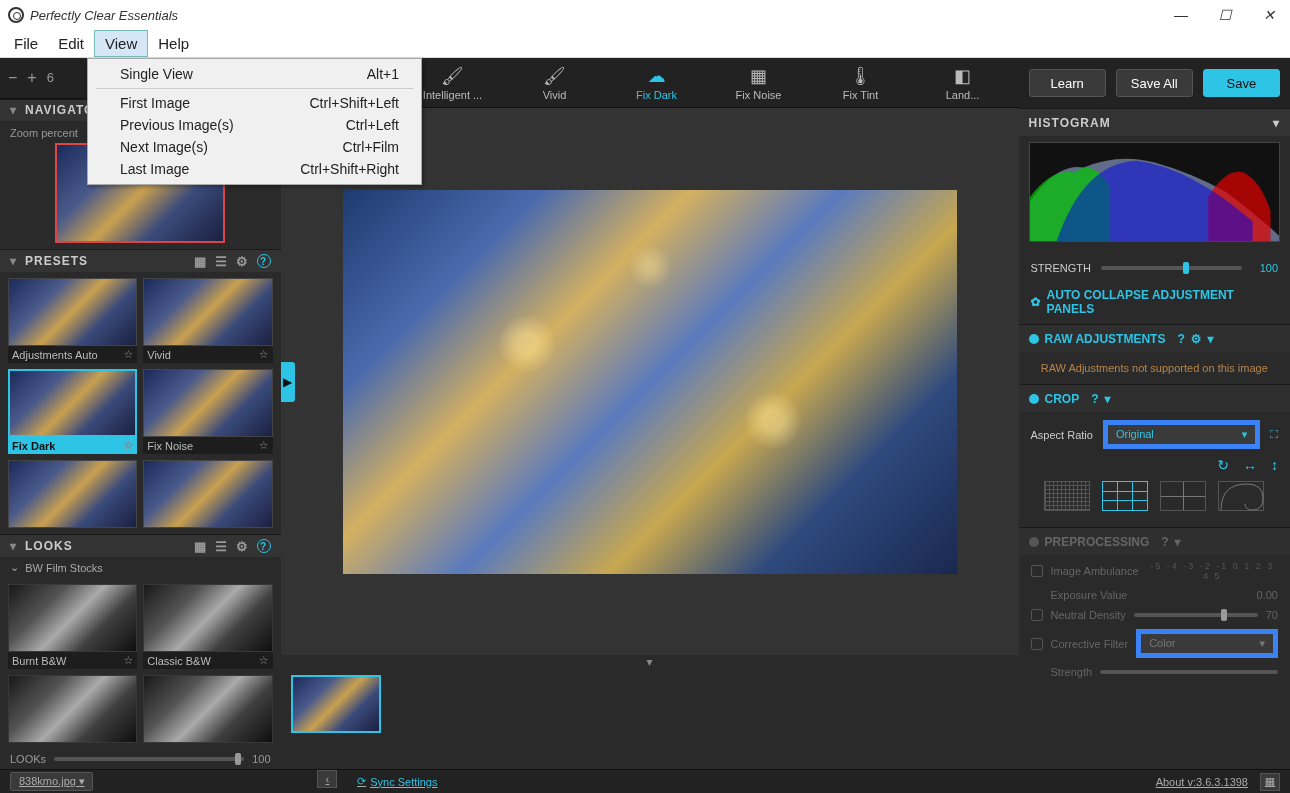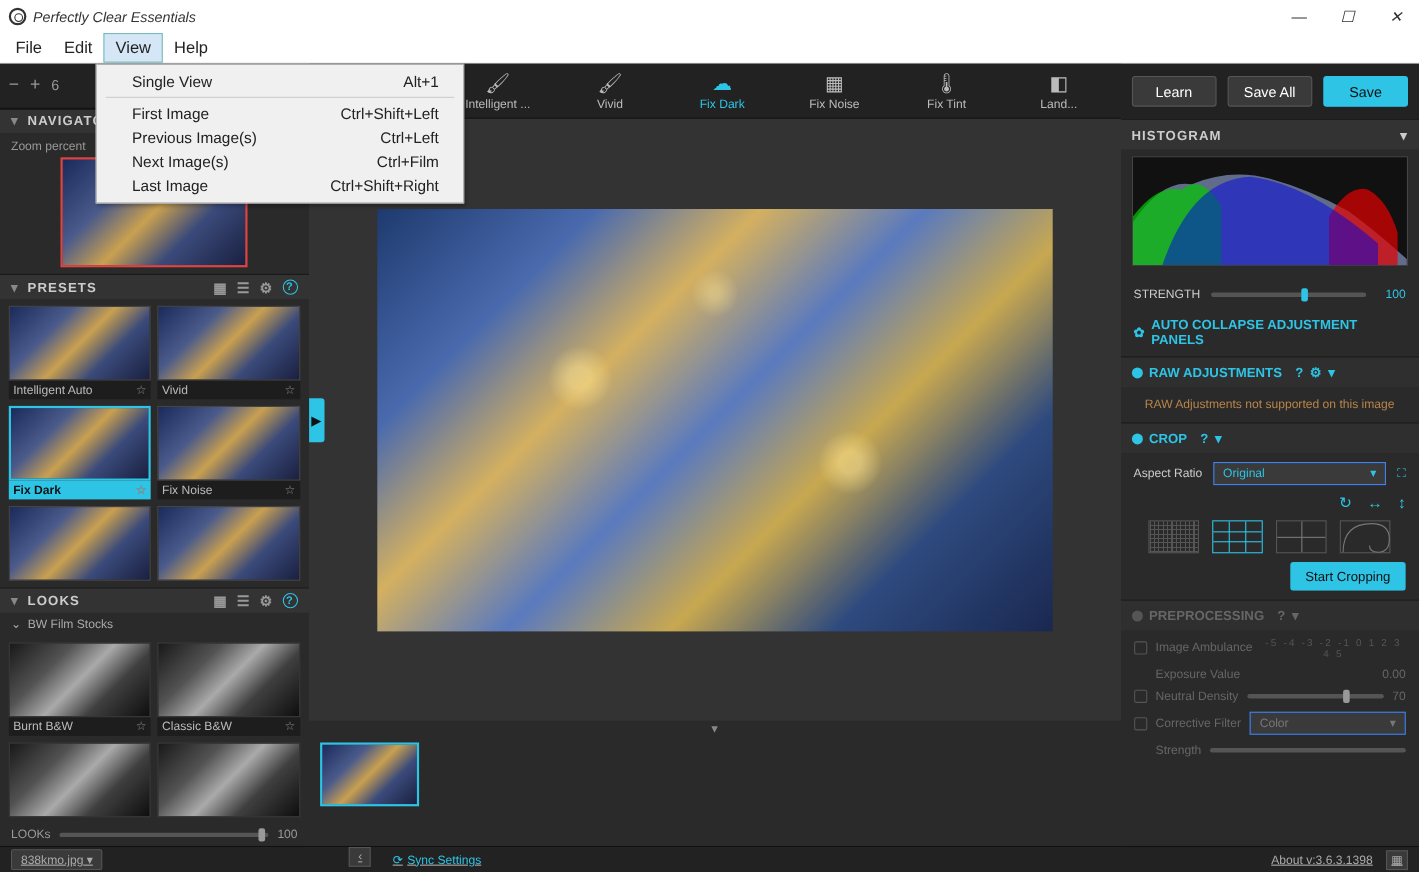--- a/index.html
+++ b/index.html
@@ -87,21 +87,21 @@
 .strength-row { display: flex; align-items: center; gap: 10px; padding: 6px 12px; font-size: 11px; color: #ccc; }
 .strength-row .val { color: #2ec4e6; width: 26px; text-align: right; }
 .auto-collapse { padding: 8px 12px; color: #2ec4e6; font-size: 12px; font-weight: bold; display: flex; align-items: center; gap: 6px; }
 .right-header { height: 28px; background: #2f2f2f; display: flex; align-items: center; padding: 0 10px; gap: 6px; color: #2ec4e6; font-size: 12px; font-weight: bold; border-top: 1px solid #1a1a1a; }
 .right-header.disabled { color: #666; }
 .right-header .dot { width: 10px; height: 10px; border-radius: 50%; background: #2ec4e6; }
 .right-header.disabled .dot { background: #555; }
 .raw-msg { padding: 10px 14px; color: #b9844a; font-size: 11px; text-align: center; }
 .crop-section { padding: 8px 12px; }
 .crop-row { display: flex; align-items: center; gap: 10px; margin-bottom: 8px; font-size: 11px; }
-.crop-select { flex: 1; background: #3a3a3a; border: 1px solid #3b82f6; color: #2ec4e6; padding: 3px 8px; font-size: 11px; display: flex; justify-content: space-between; align-items: flex-end; }
+.crop-select { flex: 1; background: #3a3a3a; border: 5px solid #3b82f6; color: #2ec4e6; padding: 3px 8px; font-size: 11px; display: flex; justify-content: space-between; align-items: flex-start; }
 .crop-icons { display: flex; justify-content: flex-end; gap: 14px; color: #2ec4e6; font-size: 14px; margin-bottom: 8px; }
 .crop-grids { display: flex; gap: 12px; justify-content: center; margin-bottom: 8px; }
 .grid-opt { width: 46px; height: 30px; border: 1px solid #555; position: relative; cursor: pointer; }
 .grid-opt.selected { border-color: #2ec4e6; }
 .start-crop { background: #2ec4e6; color: #111; padding: 6px 14px; border-radius: 3px; font-size: 12px; cursor: pointer; display: inline-block; float: right; }
 .prep-section { padding: 6px 12px; color: #666; font-size: 11px; }
 .prep-row { display: flex; align-items: center; gap: 8px; margin-bottom: 8px; }
 .prep-row .ticks { font-size: 9px; letter-spacing: 2px; color: #555; flex:1; text-align:center; }
 .chk { width: 12px; height: 12px; border: 1px solid #555; border-radius: 2px; }
 
@@ -190,21 +190,21 @@
       <span class="spacer"></span>
       <span class="hicon">▦</span>
       <span class="hicon">☰</span>
       <span class="hicon">⚙</span>
       <span class="help">?</span>
     </div>
     <div class="presets-grid">
       <div class="preset-item">
         <div class="preset-thumb"></div>
         <div class="preset-label">
-            <span>Intelligent Auto</span>
+            <span>Adjustments Auto</span>
             <span class="star">☆</span>
           </div>
       </div>
       <div class="preset-item">
         <div class="preset-thumb"></div>
         <div class="preset-label">
             <span>Vivid</span>
             <span class="star">☆</span>
           </div>
       </div>
@@ -380,23 +380,20 @@
         <span>↕</span>
       </div>
       <div class="crop-grids">
         <div class="grid-opt" style="background:repeating-linear-gradient(0deg,#555 0 1px,transparent 1px 4px),repeating-linear-gradient(90deg,#555 0 1px,transparent 1px 4px);"></div>
         <div class="grid-opt selected" style="background:linear-gradient(#2ec4e6,#2ec4e6) 33% 0/1px 100% no-repeat,linear-gradient(#2ec4e6,#2ec4e6) 66% 0/1px 100% no-repeat,linear-gradient(#2ec4e6,#2ec4e6) 0 33%/100% 1px no-repeat,linear-gradient(#2ec4e6,#2ec4e6) 0 66%/100% 1px no-repeat;"></div>
         <div class="grid-opt" style="background:linear-gradient(#777,#777) 50% 0/1px 100% no-repeat,linear-gradient(#777,#777) 0 50%/100% 1px no-repeat;"></div>
         <div class="grid-opt"><svg width="46" height="30" viewBox="0 0 46 30">
               <path d="M2,28 Q2,2 28,2 Q44,2 44,16 Q44,28 34,28 Q26,28 26,22" fill="none" stroke="#777" stroke-width="1"></path>
             </svg></div>
       </div>
-      <div style="overflow:hidden;">
-          <span class="start-crop">Start Cropping</span>
-        </div>
     </div>
 
     <div class="right-header disabled">
       <span class="dot"></span>
       <span>PREPROCESSING</span>
       <span class="spacer"></span>
       <span class="help" style="border-color:#666;color:#666;">?</span>
       <span>▾</span>
     </div>
     <div class="prep-section">

